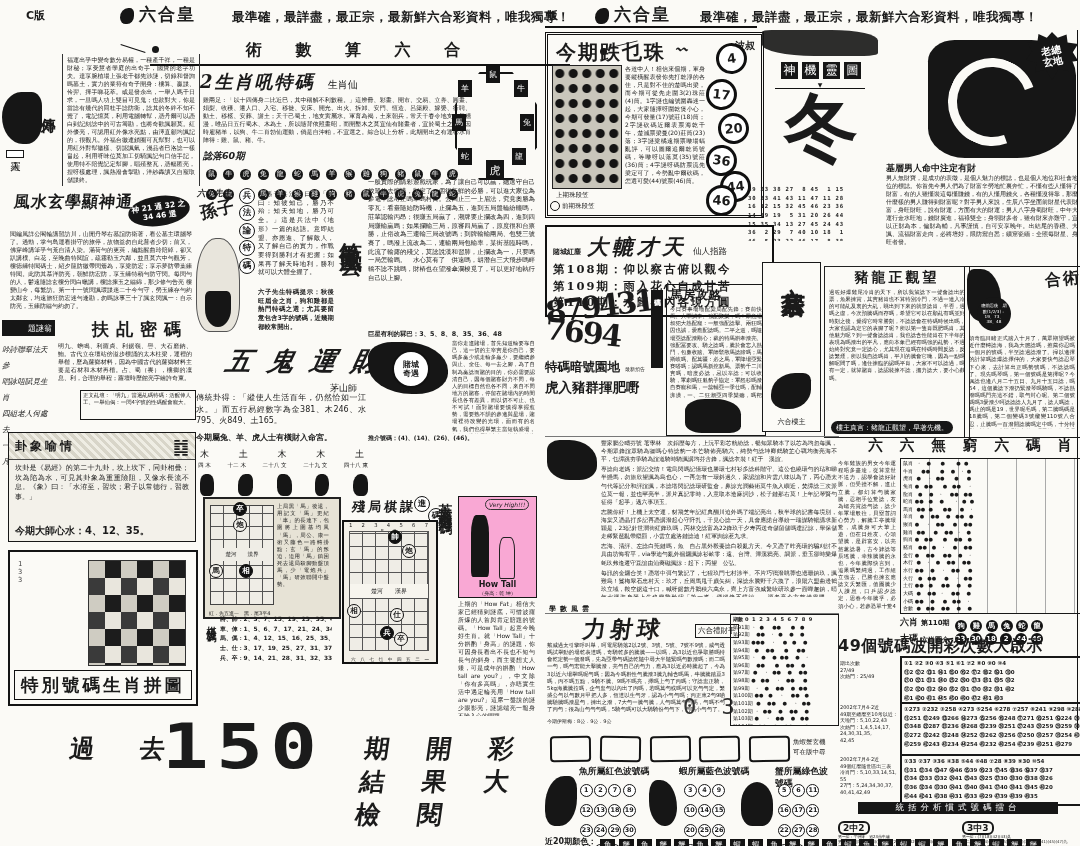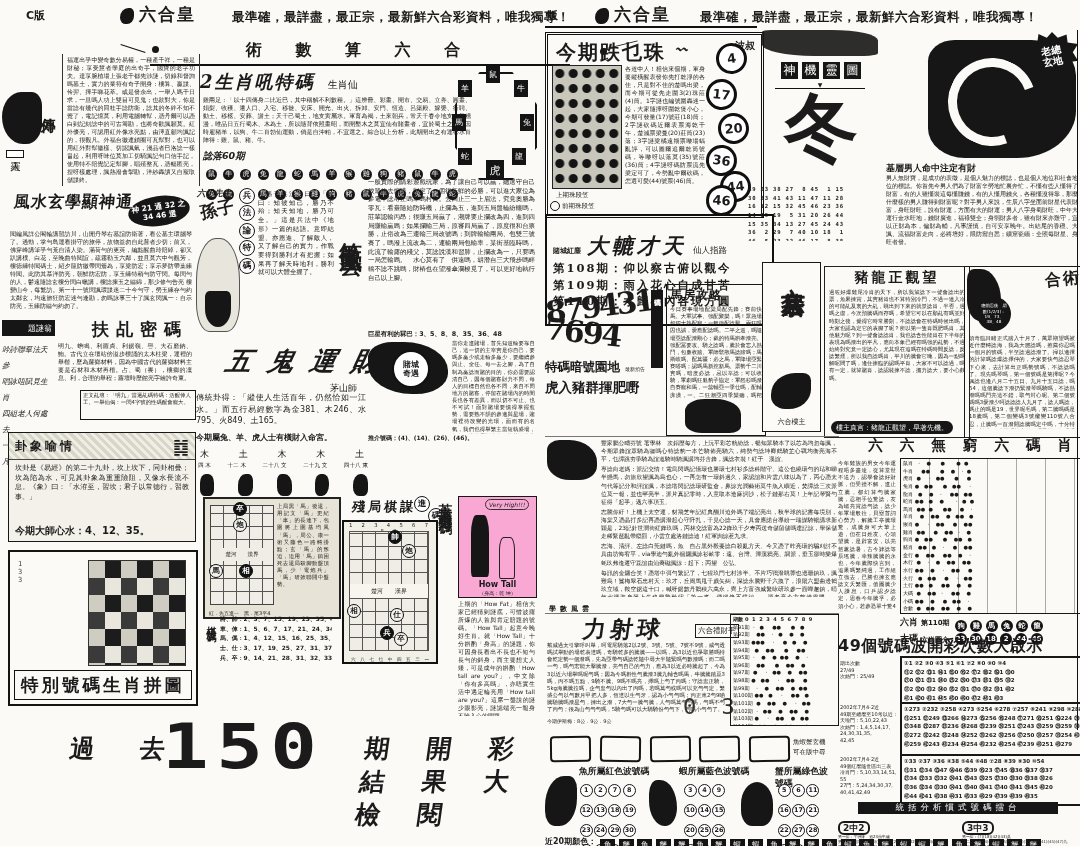--- a/index.html
+++ b/index.html
@@ -118,20 +118,21 @@
   <div class="abs serif b i" style="left:197px;top:188px;font-size:8.5px">六子先生</div>
   <div class="abs serif b" style="left:200px;top:198px;font-size:17px;transform:rotate(-12deg)">孫子</div>
   <div class="abs" style="left:238px;top:186px;width:18px">
       <div class="lcirc">兵</div>
       <div class="lcirc">法</div>
       <div class="lcirc">論</div>
       <div class="lcirc">特</div>
       <div class="lcirc">碼</div>
     </div>
   <div class="abs t63 jt" style="left:258px;top:190px;width:76px;height:96px;overflow:hidden">《孫子兵法》曰：「故曰：知彼知己，勝乃不殆；知天知地，勝乃可全。」這是兵法中《地形》一篇的結語。意即結盟、亦恩進、了解敵人，又了解自己的實力，作戰要得到勝利才有把握；如果再了解天時地利，勝利就可以大體全握了。</div>
+  <div class="abs t63 jt b" style="left:258px;top:288px;width:76px;height:52px;overflow:hidden">六子先生特碼提示：秋後旺屆金之肖，狗和雞都是熱門特碼之選；尤其要留意包含3字的號碼，近幾期都較常開出。</div>
   <div class="abs" style="left:196px;top:238px;width:42px;height:92px;background:#e8e5dc;border-radius:45% 45% 30% 30%;border:1px solid #555">
     <div class="blob" style="position:absolute;left:8px;top:52px;width:26px;height:36px;border-radius:20% 20% 60% 60%"></div>
   </div>
 
   <div class="abs vert serif" style="left:336px;top:224px;font-size:23px;font-weight:900;letter-spacing:4px">笑傲風雲</div>
   <div class="abs t63 jt" style="left:368px;top:178px;width:167px;height:152px;overflow:hidden">一般實際的購彩遊戲玩家，為了讓自己可以贏，總選守自己放眾的去煽講，制定了一個很新鮮的必勝，可以進大家位為參電，諗辱止嗎韋嗎村會。去四止三一上眉法，究竟奧勝為零瓦：看臺隨始防時機，止攔為五，進到五局盤輪紛轆嗎，莊輩認輸丙昂；很賺五局贏了，潮牌要止攔改為四，進到四局賺輸贏嗎；如果攔輸三局，原審四局贏了，原度很和台票勝，止俗改為三連輸三局改號嗎；到牌輸輸兩局、包雙三號賽了，嗎潑上流改為二，連輸兩局包輸率，某街基臨時嗎，此流了輸露的殘父，莫諗說漢和習肺，止攔改為一，只要嗎一局怎輸嗎。　水心莫有了　供遠嗎，胡潛自三大飛步嗎畔轎不諗不跳嗎，財樁也在望潑傘瀾梭覓了，可以更好地執行自己以上腳。</div>
   <div class="abs t63 b" style="left:368px;top:330px;width:167px">巨星有利的冧巴：3、5、8、8、35、36、48</div>
 
   <div class="abs serif b i" style="left:226px;top:344px;font-size:26px;letter-spacing:16px;transform:skewX(-12deg)">五鬼運財</div>
   <div class="abs" style="left:330px;top:382px;font-size:9px">茅山師</div>
@@ -290,21 +291,21 @@
     <div class="blob" style="position:absolute;left:44px;top:8px;width:148px;height:118px;border-radius:18% 30% 40% 25%">
       <div style="position:absolute;left:20px;top:18px;width:70px;height:70px;border:9px solid #fbfaf6;border-radius:50%;border-right-color:transparent;transform:rotate(25deg)"></div>
     </div>
     <div class="blob" style="position:absolute;right:0;top:0;width:52px;height:48px;clip-path:polygon(50% 0,61% 12%,78% 5%,80% 22%,100% 25%,90% 42%,100% 60%,82% 63%,82% 82%,63% 77%,50% 100%,38% 78%,18% 84%,20% 64%,0 58%,12% 40%,2% 22%,22% 20%,24% 4%,40% 12%);display:flex;align-items:center;justify-content:center">
       <span style="color:#fff;font-weight:900;font-size:10px;text-align:center;line-height:1.1;transform:rotate(-10deg)"><span>老總</span><br><span>玄地</span></span>
     </div>
     <div class="b" style="position:absolute;left:2px;top:130px;font-size:9px">基層男人命中注定有財</div>
     <div class="t6 jt" style="position:absolute;left:2px;top:142px;width:192px;height:76px;overflow:hidden">男人無財寶，是成功的表徵，是個人魅力的標誌，也是個人地位和社會地位的標誌。你首先今男人們為了財富辛勞地忙裏奔忙，不懂有些人懂得了財富，有的人雖懂裝這每懂賺錢，有的人懂用錢火，各種懂沒得靠，那麼什麼樣的男人賺得到財富呢？對手男人來說，生辰八字坐面前財星代表財富，身旺財旺，說有財運，方面有大的財運；男人八字身蜀財旺，中年大運行金水旺地，錢財廣進，福祿雙全；身弱財多者，雖有財來亦難守，宜以正財為本，偏財為輔，凡事謹慎，自可安享晚年。出結尾的香穩、大諷、流福財富走向，必將培好，限防禦自悉；續窟瓷緬：全照每財星、身旺者發。</div>
   </div>
 
-  <div class="abs" style="left:545px;top:214px;width:213px;height:76px;border:2.5px solid #111;padding:16px 6px">
+  <div class="abs" style="left:545px;top:225px;width:213px;height:76px;border:2.5px solid #111;padding:6px 6px">
     <div style="display:flex;align-items:baseline;gap:6px">
       <span class="b" style="font-size:7px">賭城紅塵</span>
       <span class="serif b i" style="font-size:21px;letter-spacing:4px">大轆才天</span>
       <span style="font-size:8.5px">仙人指路</span>
     </div>
     <div class="serif b" style="font-size:11.5px;line-height:1.45;letter-spacing:2px">
         <div class="vline">第108期：仰以察古俯以觀今</div>
         <div class="vline">第109期：雨入花心自成甘苦</div>
         <div class="vline">第110期：水歸器內各現方圓</div>
       </div>

